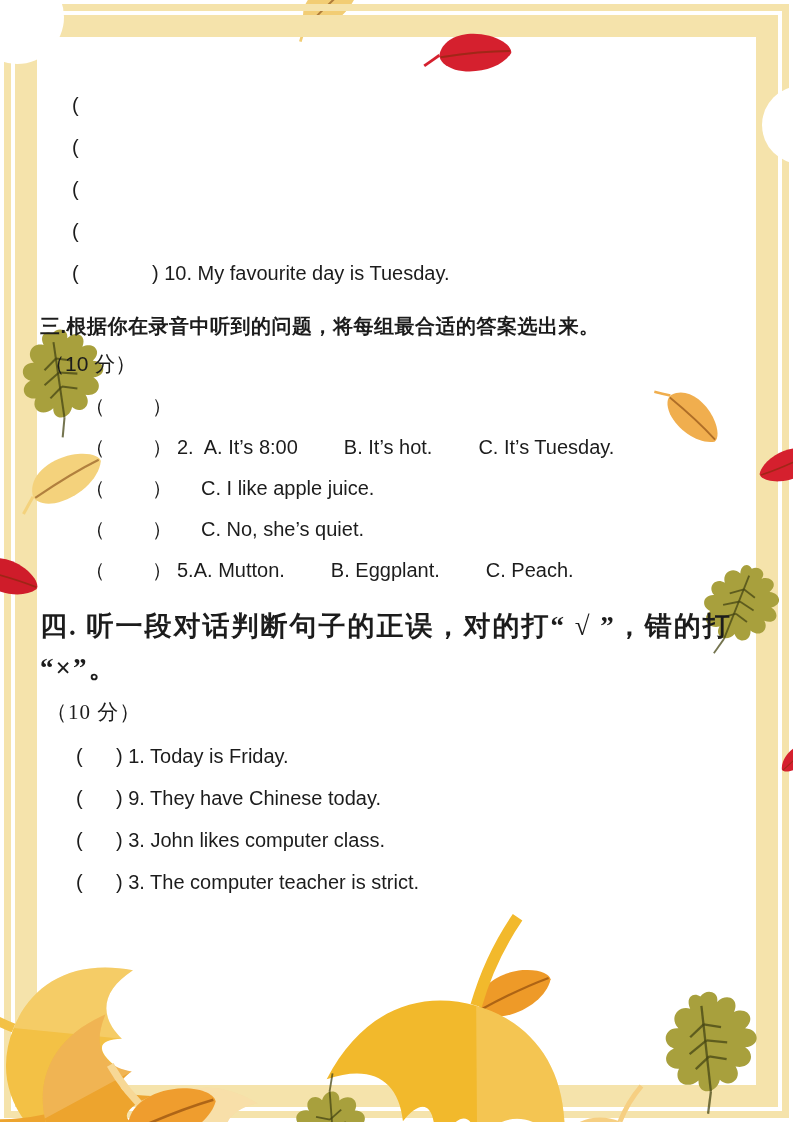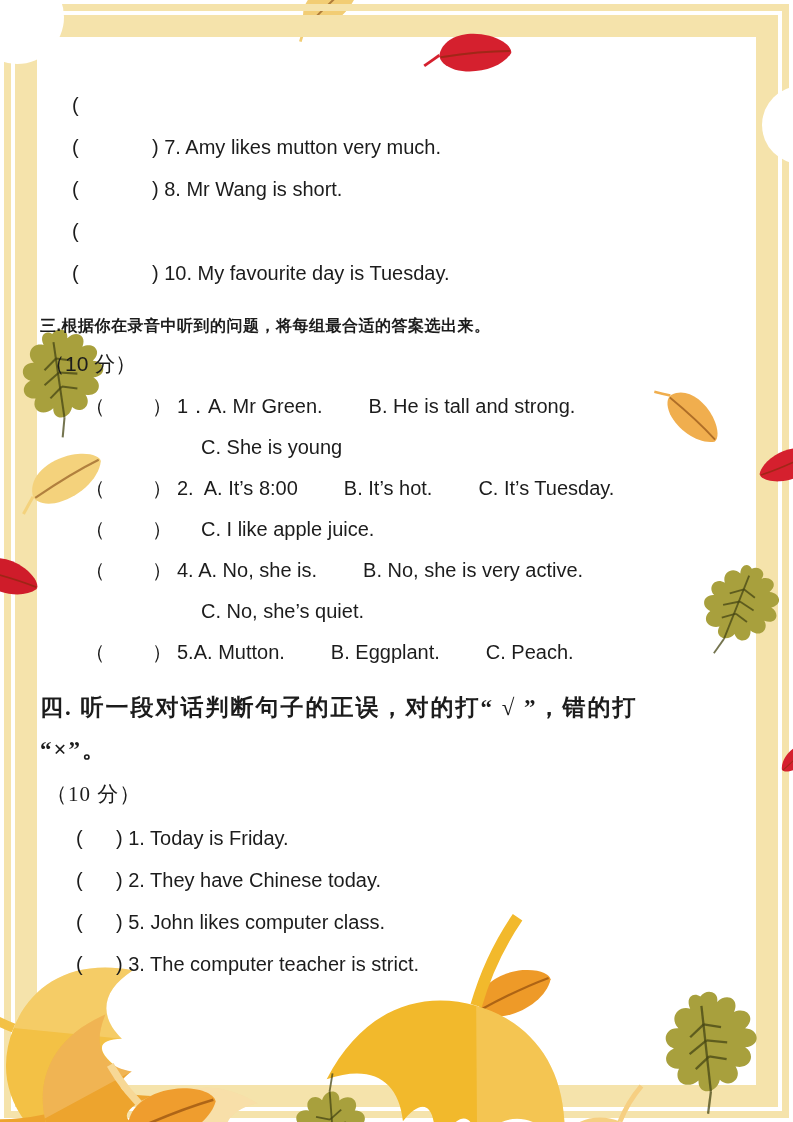--- a/index.html
+++ b/index.html
@@ -38,31 +38,31 @@
   .gk5{left:556px;top:1076px;width:115px;color:#f6cf82;transform:rotate(202deg);}
   .lf-bottom-small-orange{left:106px;top:1082px;width:115px;color:#ef9d2e;transform:rotate(-6deg);}
   .oak-bottom-small{left:284px;top:1072px;width:84px;color:#a8a03d;transform:rotate(168deg);}
   
   .content{position:absolute;left:40px;top:60px;right:36px;z-index:5;font-size:20px;}
   .row{height:42px;display:flex;align-items:center;}
   .row span{white-space:pre;}
   .s2 .row{padding-left:32px;}
   .s2 .open{display:inline-block;width:80px;}
   .s3{margin-top:16px;}
-  .s3-heading{font-size:16px;font-weight:700;line-height:32px;letter-spacing:0.5px;}
+  .s3-heading{font-size:20px;font-weight:700;line-height:32px;letter-spacing:0.5px;}
   .s3-points{font-size:21px;height:44px;display:flex;align-items:center;padding-left:4px;}
   .qrow{display:flex;padding-left:45px;line-height:41px;}
   .q-open{display:inline-block;width:67px;}
   .q-close{display:inline-block;width:25px;}
   .qline span{white-space:pre;display:inline-block;}
   .qline .seg{margin-right:46px;}
   .qline .seg:last-child{margin-right:0;}
   .qline2{padding-left:24px;line-height:41px;}
   .s4{margin-top:14px;}
-  .s4-heading{font-family:"Liberation Serif","DejaVu Serif",serif;font-weight:700;font-size:23px;line-height:42px;letter-spacing:2px;}
+  .s4-heading{font-family:"Liberation Serif","DejaVu Serif",serif;font-weight:700;font-size:27px;line-height:42px;letter-spacing:2px;}
   .s4-points{font-family:"Liberation Serif","DejaVu Serif",serif;font-size:21px;height:46px;display:flex;align-items:center;padding-left:6px;letter-spacing:1px;}
   .s4 .row{padding-left:36px;}
   .s4 .open{display:inline-block;width:40px;}
 </style>
 </head>
 <body>
 
 <svg width="0" height="0" style="position:absolute" aria-hidden="true">
   <defs>
     <symbol id="leaf-almond" viewBox="0 0 110 64">
@@ -152,46 +152,40 @@
   </svg>
 
 <main class="content">
 
   <section class="s2" style="padding-top:24px;">
     <div class="row">
         <span class="open">(</span>
       </div>
     <div class="row">
         <span class="open">(</span>
-        <span>) 7. Amy likes mutton very much.</span>
-      </div>
-    <div class="row">
-        <span class="open">(</span>
-        <span>) 8. Mr Wang is short.</span>
+      </div>
+    <div class="row">
+        <span class="open">(</span>
       </div>
     <div class="row">
         <span class="open">(</span>
       </div>
     <div class="row">
         <span class="open">(</span>
         <span>) 10. My favourite day is Tuesday.</span>
       </div>
   </section>
 
   <section class="s3">
     <div class="s3-heading">三.根据你在录音中听到的问题，将每组最合适的答案选出来。</div>
     <div class="s3-points">（10 分）</div>
 
     <div class="qrow">
       <span class="q-open">（</span>
         <span class="q-close">）</span>
-      <div class="qbody">
-        <div class="qline"><span class="seg">1．A. Mr Green.</span><span class="seg">B. He is tall and strong.</span></div>
-        <div class="qline qline2"><span>C. She is young</span></div>
-      </div>
     </div>
 
     <div class="qrow">
       <span class="q-open">（</span>
         <span class="q-close">）</span>
       <div class="qbody">
         <div class="qline"><span class="seg">2.  A. It’s 8:00</span><span class="seg">B. It’s hot.</span><span class="seg">C. It’s Tuesday.</span></div>
       </div>
     </div>
 
@@ -200,21 +194,20 @@
         <span class="q-close">）</span>
       <div class="qbody">
         <div class="qline qline2"><span>C. I like apple juice.</span></div>
       </div>
     </div>
 
     <div class="qrow">
       <span class="q-open">（</span>
         <span class="q-close">）</span>
       <div class="qbody">
-        <div class="qline"><span class="seg">4. A. No, she is.</span><span class="seg">B. No, she is very active.</span></div>
         <div class="qline qline2"><span>C. No, she’s quiet.</span></div>
       </div>
     </div>
 
     <div class="qrow">
       <span class="q-open">（</span>
         <span class="q-close">）</span>
       <div class="qbody">
         <div class="qline"><span class="seg">5.A. Mutton.</span><span class="seg">B. Eggplant.</span><span class="seg">C. Peach.</span></div>
       </div>
@@ -224,25 +217,25 @@
   <section class="s4">
     <div class="s4-heading">四. 听一段对话判断句子的正误，对的打“ √ ”，错的打</div>
     <div class="s4-heading">“×”。</div>
     <div class="s4-points">（10 分）</div>
     <div class="row">
         <span class="open">(</span>
         <span>) 1. Today is Friday.</span>
       </div>
     <div class="row">
         <span class="open">(</span>
-        <span>) 2. They have Chinese today.</span>
-      </div>
-    <div class="row">
-        <span class="open">(</span>
-        <span>) 5. John likes computer class.</span>
+        <span>) 9. They have Chinese today.</span>
+      </div>
+    <div class="row">
+        <span class="open">(</span>
+        <span>) 3. John likes computer class.</span>
       </div>
     <div class="row">
         <span class="open">(</span>
         <span>) 3. The computer teacher is strict.</span>
       </div>
   </section>
 
 </main>
 
 </body></html>

